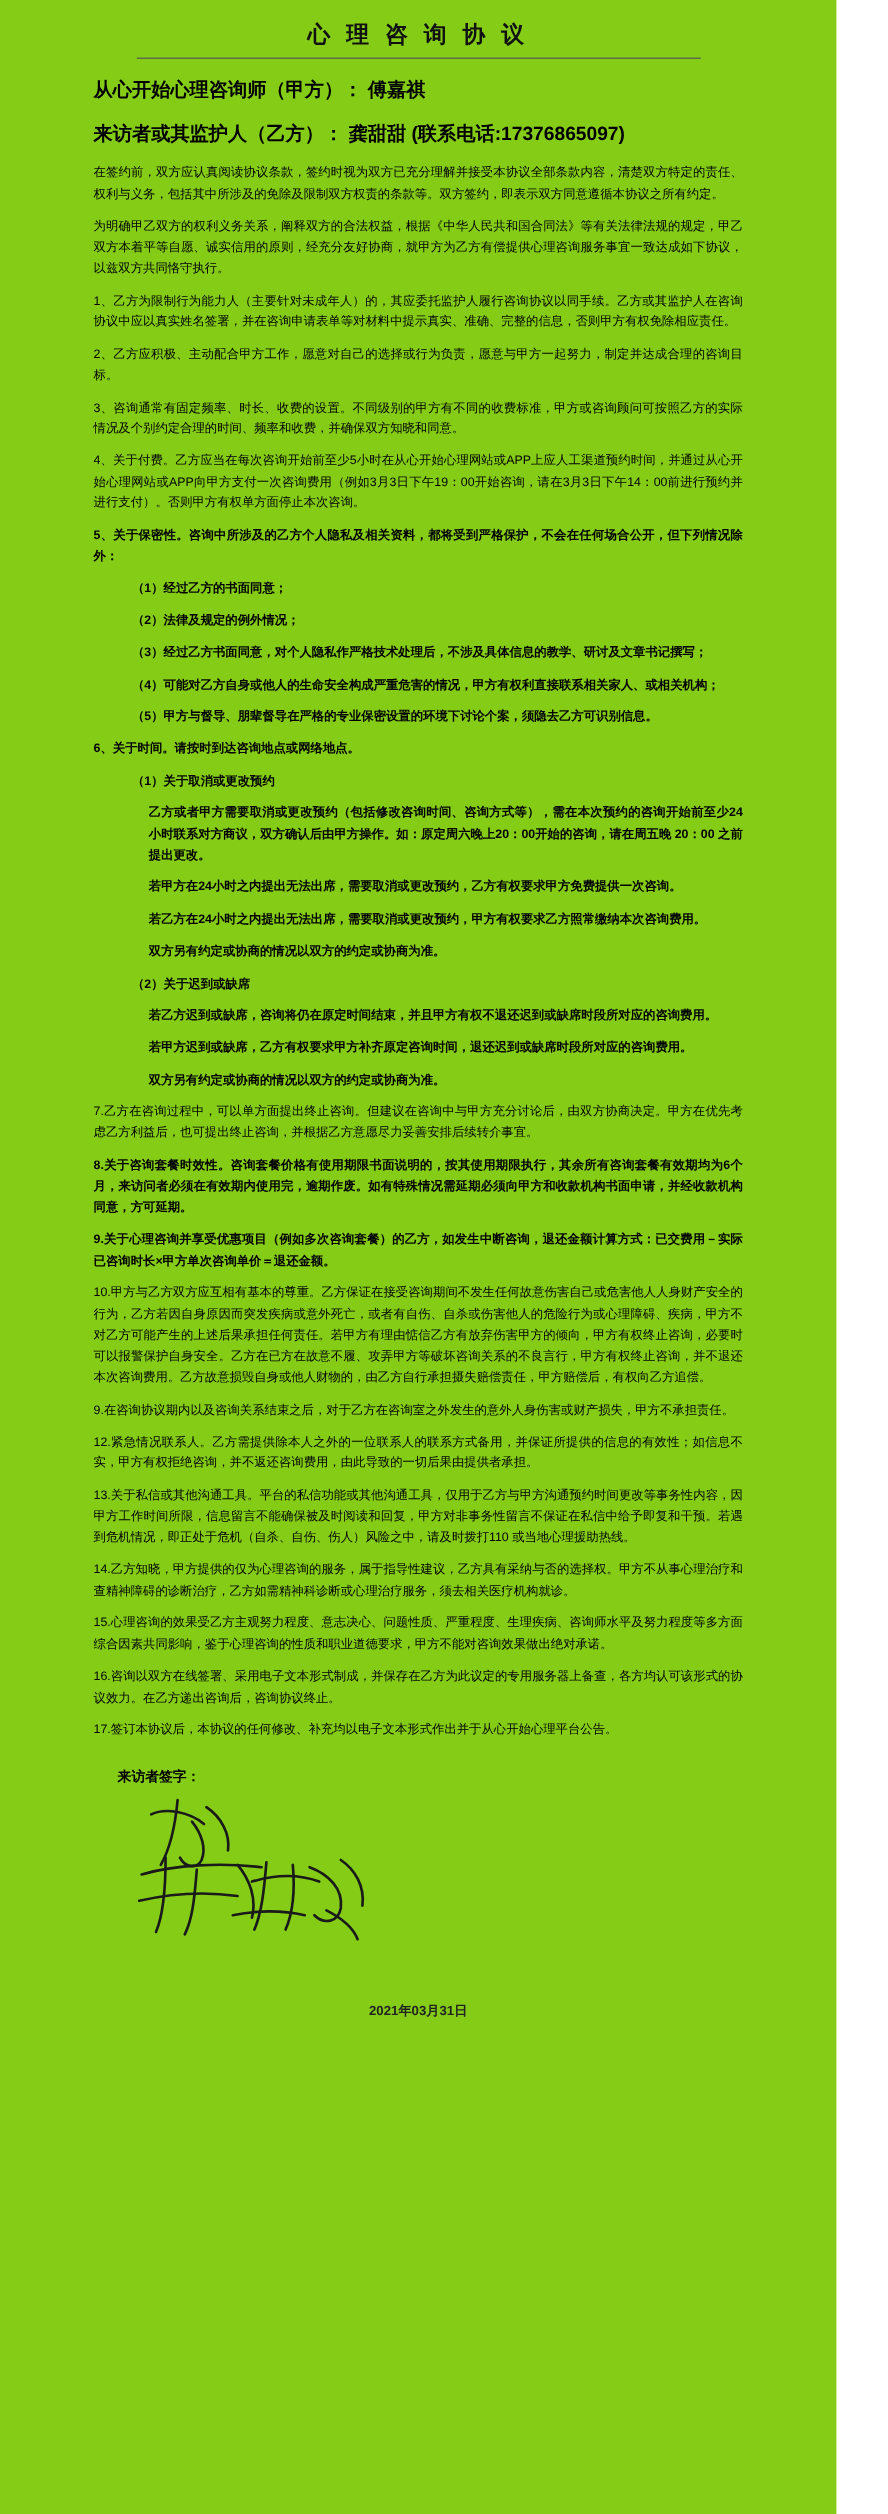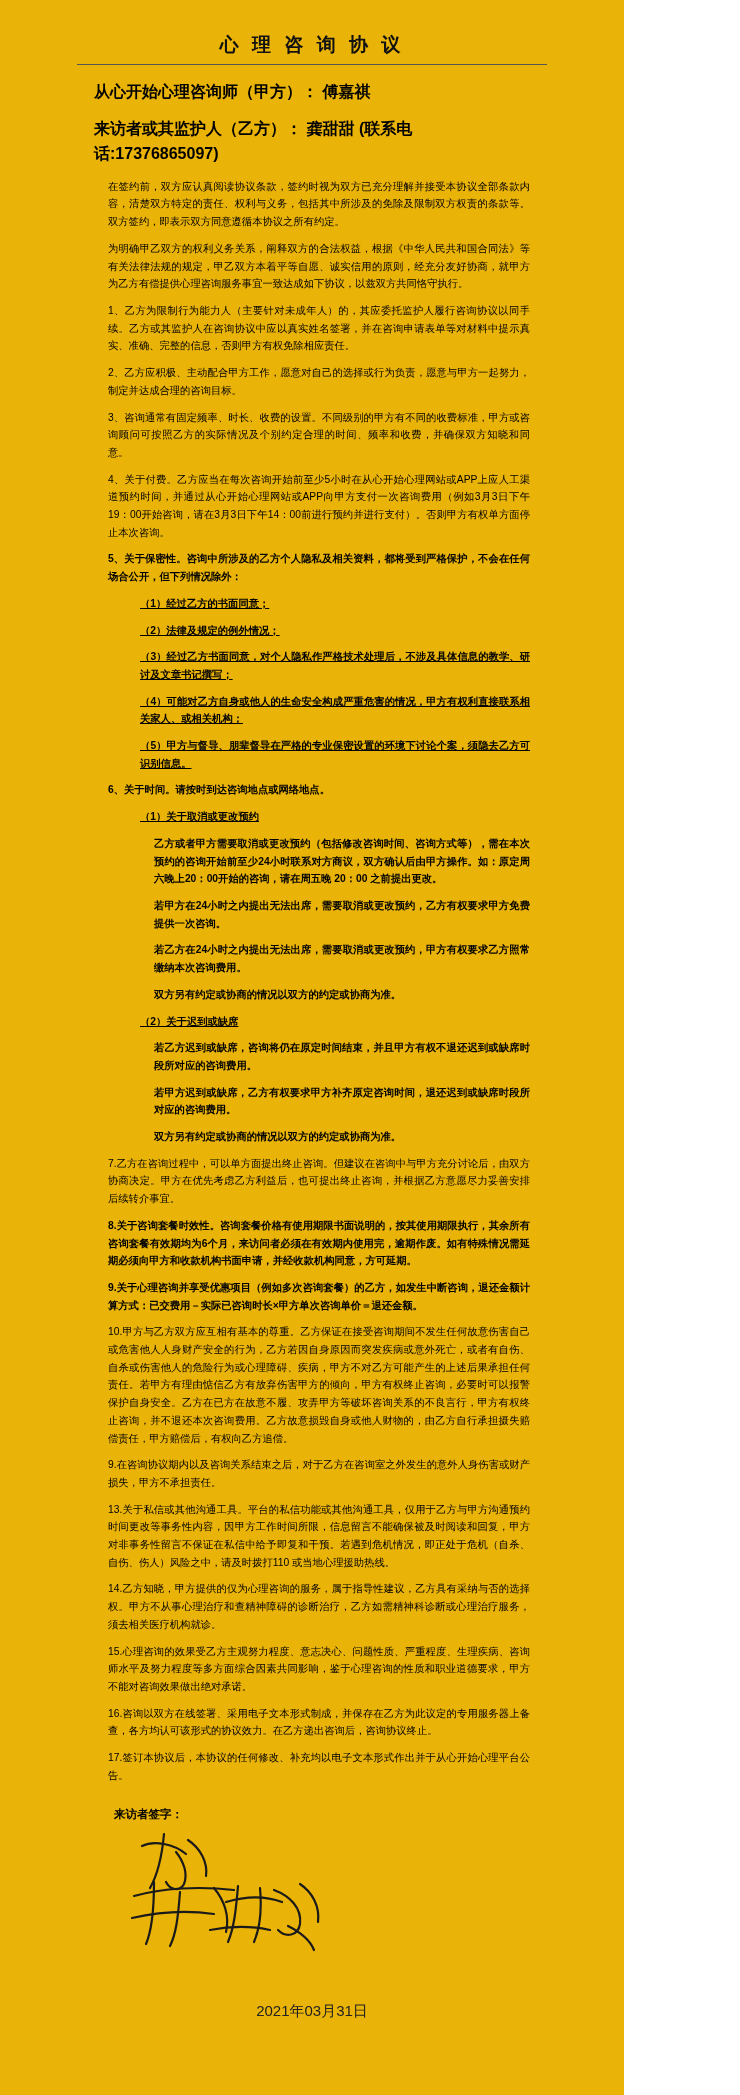--- a/index.html
+++ b/index.html
@@ -7,25 +7,25 @@
     padding: 0;
     background: #ffffff;
   }
   body {
     width: 740px;
     font-family: "Liberation Sans", "DejaVu Sans", sans-serif;
     color: #000000;
   }
   .page {
     position: relative;
-    width: 624px;
+    width: 697px;
     min-height: 2095px;
-    background: #eab308;
+    background: #84cc16;
     box-sizing: border-box;
-    padding: 16px;
+    padding: 0;
   }
   .doc-title {
     text-align: center;
     font-size: 19px;
     font-weight: bold;
     letter-spacing: 4px;
     padding-top: 16px;
     padding-bottom: 6px;
     color: #111;
   }
@@ -40,31 +40,30 @@
   }
   .party-line {
     font-size: 16px;
     font-weight: bold;
     margin: 0 0 11px 0;
     line-height: 1.6;
   }
   p.para {
     font-size: 10.3px;
     line-height: 1.72;
-    margin: 0 0 9px 14px;
+    margin: 0 0 9px 0;
     text-align: justify;
     text-justify: inter-ideograph;
   }
   p.bold {
     font-weight: bold;
   }
   p.indent2 {
     text-indent: 0;
     padding-left: 32px;
-    text-decoration: underline;
   }
   p.indent3 {
     text-indent: 0;
     padding-left: 46px;
   }
   .sign-label {
     font-size: 11.5px;
     font-weight: bold;
     margin-top: 22px;
     margin-bottom: 4px;
@@ -75,24 +74,25 @@
     position: relative;
     margin-left: 10px;
   }
   .signature-svg {
     position: absolute;
     left: 10px;
     top: 0;
   }
   .date-line {
     text-align: center;
-    font-size: 15px;
+    font-size: 11px;
     color: #222;
     padding-top: 26px;
     padding-bottom: 20px;
+    font-weight: bold;
   }
 </style>
 </head>
 <body>
 
 <div class="page">
 
   <div class="doc-title">心 理 咨 询 协 议</div>
   <div class="title-rule"></div>
 
@@ -122,20 +122,21 @@
         <p class="para bold indent3">双方另有约定或协商的情况以双方的约定或协商为准。</p>
         <p class="para bold indent2">（2）关于迟到或缺席</p>
         <p class="para bold indent3">若乙方迟到或缺席，咨询将仍在原定时间结束，并且甲方有权不退还迟到或缺席时段所对应的咨询费用。</p>
         <p class="para bold indent3">若甲方迟到或缺席，乙方有权要求甲方补齐原定咨询时间，退还迟到或缺席时段所对应的咨询费用。</p>
         <p class="para bold indent3">双方另有约定或协商的情况以双方的约定或协商为准。</p>
         <p class="para">7.乙方在咨询过程中，可以单方面提出终止咨询。但建议在咨询中与甲方充分讨论后，由双方协商决定。甲方在优先考虑乙方利益后，也可提出终止咨询，并根据乙方意愿尽力妥善安排后续转介事宜。</p>
         <p class="para bold">8.关于咨询套餐时效性。咨询套餐价格有使用期限书面说明的，按其使用期限执行，其余所有咨询套餐有效期均为6个月，来访问者必须在有效期内使用完，逾期作废。如有特殊情况需延期必须向甲方和收款机构书面申请，并经收款机构同意，方可延期。</p>
         <p class="para bold">9.关于心理咨询并享受优惠项目（例如多次咨询套餐）的乙方，如发生中断咨询，退还金额计算方式：已交费用－实际已咨询时长×甲方单次咨询单价＝退还金额。</p>
         <p class="para">10.甲方与乙方双方应互相有基本的尊重。乙方保证在接受咨询期间不发生任何故意伤害自己或危害他人人身财产安全的行为，乙方若因自身原因而突发疾病或意外死亡，或者有自伤、自杀或伤害他人的危险行为或心理障碍、疾病，甲方不对乙方可能产生的上述后果承担任何责任。若甲方有理由惦信乙方有放弃伤害甲方的倾向，甲方有权终止咨询，必要时可以报警保护自身安全。乙方在已方在故意不履、攻弄甲方等破坏咨询关系的不良言行，甲方有权终止咨询，并不退还本次咨询费用。乙方故意损毁自身或他人财物的，由乙方自行承担摄失赔偿责任，甲方赔偿后，有权向乙方追偿。</p>
         <p class="para">9.在咨询协议期内以及咨询关系结束之后，对于乙方在咨询室之外发生的意外人身伤害或财产损失，甲方不承担责任。</p>
+        <p class="para">12.紧急情况联系人。乙方需提供除本人之外的一位联系人的联系方式备用，并保证所提供的信息的有效性；如信息不实，甲方有权拒绝咨询，并不返还咨询费用，由此导致的一切后果由提供者承担。</p>
         <p class="para">13.关于私信或其他沟通工具。平台的私信功能或其他沟通工具，仅用于乙方与甲方沟通预约时间更改等事务性内容，因甲方工作时间所限，信息留言不能确保被及时阅读和回复，甲方对非事务性留言不保证在私信中给予即复和干预。若遇到危机情况，即正处于危机（自杀、自伤、伤人）风险之中，请及时拨打110 或当地心理援助热线。</p>
         <p class="para">14.乙方知晓，甲方提供的仅为心理咨询的服务，属于指导性建议，乙方具有采纳与否的选择权。甲方不从事心理治疗和查精神障碍的诊断治疗，乙方如需精神科诊断或心理治疗服务，须去相关医疗机构就诊。</p>
         <p class="para">15.心理咨询的效果受乙方主观努力程度、意志决心、问题性质、严重程度、生理疾病、咨询师水平及努力程度等多方面综合因素共同影响，鉴于心理咨询的性质和职业道德要求，甲方不能对咨询效果做出绝对承诺。</p>
         <p class="para">16.咨询以双方在线签署、采用电子文本形式制成，并保存在乙方为此议定的专用服务器上备查，各方均认可该形式的协议效力。在乙方递出咨询后，咨询协议终止。</p>
         <p class="para">17.签订本协议后，本协议的任何修改、补充均以电子文本形式作出并于从心开始心理平台公告。</p>
       </div>
 
     <div class="sign-label">来访者签字：</div>
 
     <div class="signature-area">

